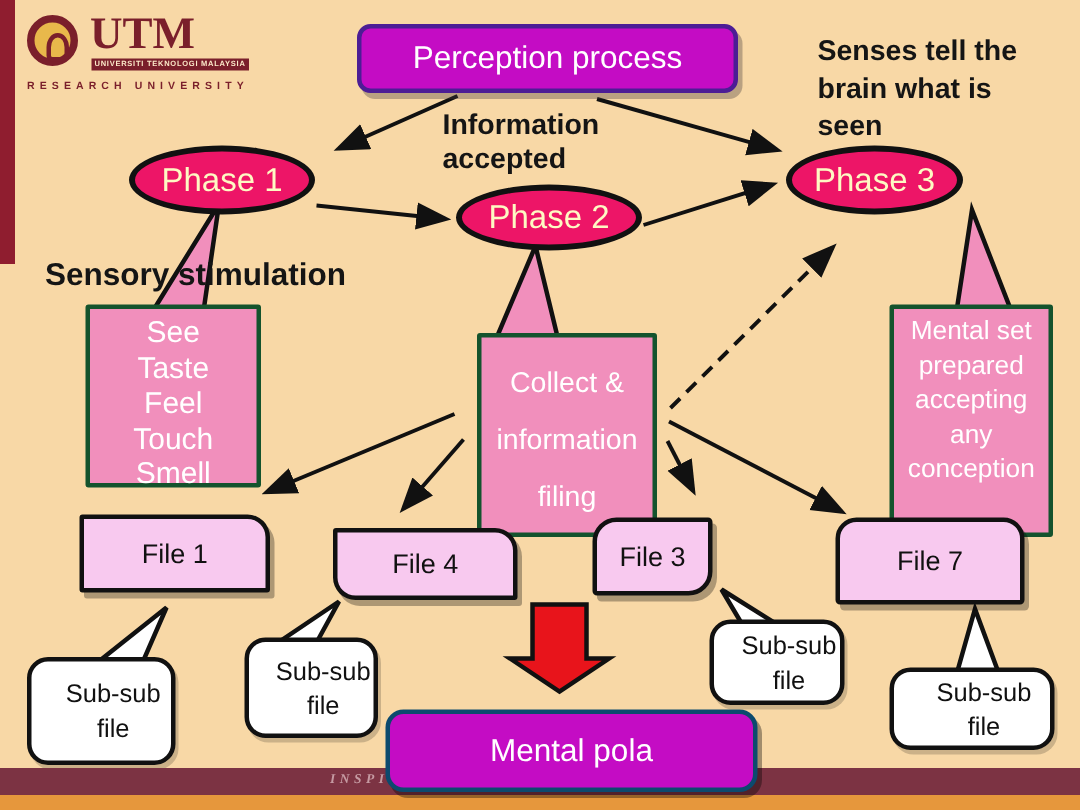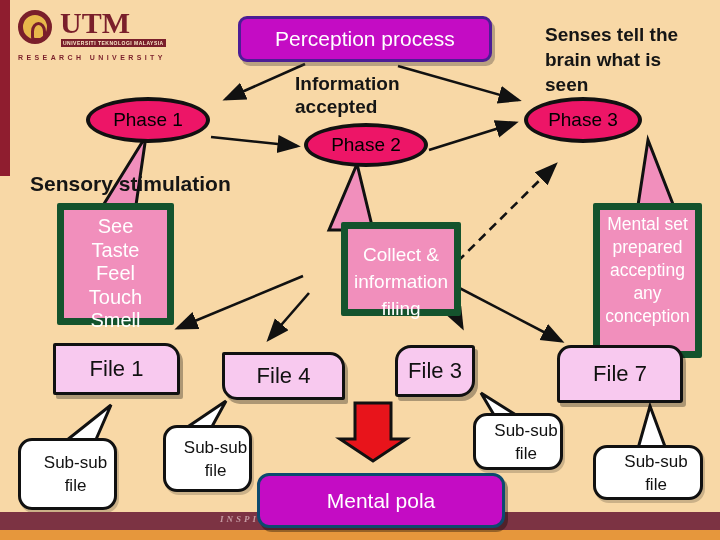--- a/index.html
+++ b/index.html
@@ -36,32 +36,32 @@
   .z2{z-index:2;}
   #title-box{left:238px;top:16px;width:254px;height:46px;background:#C40CC4;border:3px solid #4c1d95;
     border-radius:9px;box-sizing:border-box;color:#fff;font-size:21px;display:flex;
     align-items:center;justify-content:center;box-shadow:3px 4px 0 rgba(70,60,60,.35);}
   .note{color:#151515;font-weight:bold;line-height:24px;}
   #note-senses{left:545px;top:22px;width:160px;font-size:19px;line-height:25px;}
   #note-information{left:295px;top:72px;width:130px;font-size:19px;line-height:23px;}
   #note-sensory{left:30px;top:160px;width:240px;font-size:21px;margin-top:12px;}
 
   .oval{background:#ED1567;border:4px solid #111;border-radius:50%;box-sizing:border-box;
-    color:#000000;font-size:19px;display:flex;align-items:center;justify-content:center;}
+    color:#fef9c3;font-size:22px;display:flex;align-items:center;justify-content:center;}
   #phase1{left:86px;top:97px;width:124px;height:46px;}
   #phase2{left:304px;top:123px;width:124px;height:44px;}
   #phase3{left:524px;top:97px;width:118px;height:46px;}
 
-  .pinkbox{background:#F18FBC;border:7px solid #14532d;box-sizing:border-box;color:#fff;
+  .pinkbox{background:#F18FBC;border:3px solid #14532d;box-sizing:border-box;color:#fff;
     text-align:center;border-radius:2px;}
   #stimuli-box{left:57px;top:203px;width:117px;height:122px;font-size:20px;line-height:23.5px;padding-top:5px;}
-  #collect-box{left:318px;top:222px;width:120px;height:94px;font-size:19px;line-height:27px;padding-top:12px;margin-left:23px;}
+  #collect-box{left:318px;top:222px;width:120px;height:136px;font-size:19px;line-height:38px;padding-top:12px;}
   #mentalset-box{left:593px;top:203px;width:109px;height:155px;font-size:17.5px;line-height:23px;padding-top:3px;}
 
-  .file{background:#F8C9EF;border:3px solid #111;box-sizing:border-box;color:#111;font-size:22px;
+  .file{background:#F8C9EF;border:3px solid #111;box-sizing:border-box;color:#111;font-size:18px;
     display:flex;align-items:center;justify-content:center;box-shadow:3px 4px 0 rgba(0,0,0,.3);}
   #file1{left:53px;top:343px;width:127px;height:52px;border-radius:2px 15px 2px 2px;}
   #file2{left:222px;top:352px;width:123px;height:48px;border-radius:2px 15px 2px 15px;}
   #file3{left:395px;top:345px;width:80px;height:52px;border-radius:16px 3px 16px 3px;}
   #file4{left:557px;top:345px;width:126px;height:58px;border-radius:14px 14px 3px 3px;}
 
   .callout{background:#fff;border:3px solid #111;box-sizing:border-box;color:#111;font-size:17px;
     line-height:23px;text-align:center;border-radius:14px;display:flex;align-items:center;
     justify-content:center;box-shadow:2px 3px 0 rgba(0,0,0,.18);padding-left:16px;}
   #sub1{left:18px;top:438px;width:99px;height:72px;}

